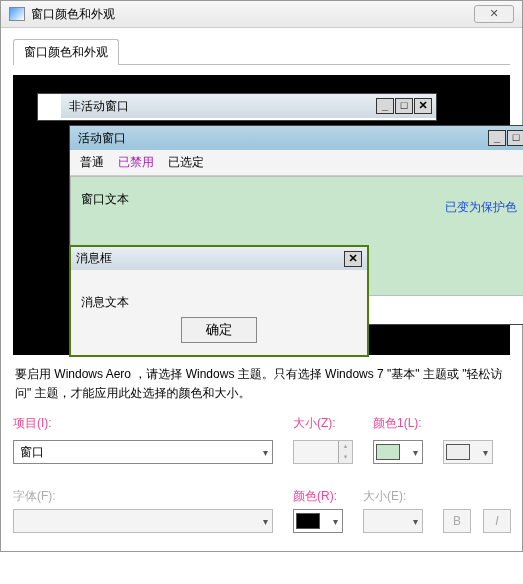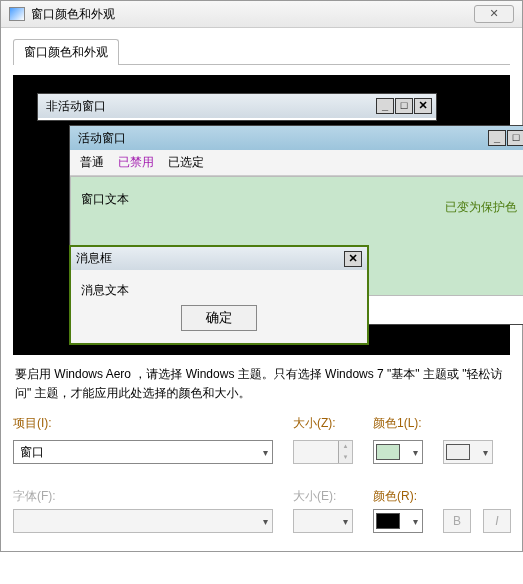--- a/index.html
+++ b/index.html
@@ -10,40 +10,40 @@
 .titlebar .title { flex:1; }
 .titlebar .close { width: 40px; height: 18px; border:1px solid #aaa; border-radius:3px; background:#f0f0f0; text-align:center; line-height:14px; font-size:11px; color:#555;}
 .content { padding: 10px 12px 14px; }
 .tab-strip { display:flex; border-bottom:1px solid #bbb; }
 .tab { padding: 4px 10px; border:1px solid #bbb; border-bottom:none; background:#fff; position:relative; top:1px; border-radius:3px 3px 0 0;}
 .preview { background:#000; padding: 18px 24px 14px; margin-top: 10px; position:relative; height: 280px;}
 .win { position:absolute; background:#fff; border:1px solid #444; }
 .win-title { display:flex; align-items:center; padding:2px 4px; }
 .win-title span:first-child { flex:1; padding-left:4px;}
 .wbtn { width:18px; height:16px; border:1px solid #333; background:#d8d8d8; margin-left:1px; text-align:center; line-height:12px; font-size:11px; font-weight:bold;}
-.inactive { left:24px; top:18px; width:400px; height:28px; }
+.inactive { left:24px; top:18px; width:400px; height:28px;padding-left:23px; }
 .inactive .win-title { background: linear-gradient(#e8eef3,#d0dae3); height:24px;}
 .active { left:56px; top:50px; width:480px; height:200px;}
 .active .win-title { background: linear-gradient(#b8d6e8,#9cc4dc); height:24px;}
 .menubar { display:flex; gap:14px; padding:4px 10px; background:#f4f4f4; border-bottom:1px solid #ccc;}
 .menubar .disabled { color:#a21caf; }
 .body-area { background:#c8e6cc; height:120px; padding:14px 10px; position:relative; border:1px solid #bbb;}
-.protect-text { position:absolute; right:30px; top:22px; color:#4d7c0f; font-size:12px;}
+.protect-text { position:absolute; right:30px; top:22px; color:#1d4ed8; font-size:12px;}
 .scrollbar { position:absolute; right:0; top:0; bottom:0; width:16px; background:#e8e8e8; border-left:1px solid #bbb;}
 .scrollbar .arrow { height:16px; background:#f4f4f4; border:1px solid #aaa; text-align:center; line-height:12px; font-size:9px;}
 .msgbox { position:absolute; left:56px; top:170px; width:300px; background:#f4f4f4; border:2px solid #4d7c0f;}
 .msg-title { display:flex; background:linear-gradient(#e8eef3,#d0dae3); padding:3px 5px; align-items:center;}
 .msg-title span:first-child { flex:1;}
-.msg-body { padding:12px 10px 10px;}
+.msg-body { padding:24px 10px 10px;}
 .msg-btn-row { text-align:center; padding:6px 0 2px;}
 .okbtn { padding:3px 24px; border:1px solid #888; background:#f0f0f0;}
 .desc { margin:10px 2px 12px; line-height:1.6; }
 .form-row { display:flex; align-items:flex-end; gap:10px; margin-bottom:4px;}
 .col { display:flex; flex-direction:column; }
-.col label { margin-bottom:4px; color:#a16207;}
+.col label { margin-bottom:4px; color:#ec4899;}
 .col.disabled label { color:#aaa;}
 .combo, .num, .colorbtn, .sqbtn { height:24px; border:1px solid #888; background:#fff; display:flex; align-items:center; position:relative;}
 .combo { padding:0 28px 0 6px;}
 .combo::after, .num::after, .colorbtn::after { content:"▾"; position:absolute; right:4px; font-size:10px; color:#555;}
 .combo.wide { width:260px;}
 .combo.font { width:260px;}
 .num { width:60px; padding:0 28px 0 6px;}
 .num .spin { position:absolute; right:0; top:0; bottom:0; width:14px; border-left:1px solid #aaa; display:flex; flex-direction:column;}
 .num .spin div{ flex:1; font-size:7px; text-align:center; line-height:9px; background:#eee;}
 .num::after{ content:"";}
@@ -153,30 +153,30 @@
       </div>
     </div>
 
     <div class="form-row" style="margin-top:24px">
       <div class="col disabled" style="flex:0 0 270px">
         <label>字体(F):</label>
         <div class="combo font">
             <span></span>
           </div>
       </div>
+      <div class="col" style="flex:0 0 60px">
+        <label>颜色(R):</label>
+        <div class="colorbtn">
+            <div class="swatch" style="background:#000000"></div>
+          </div>
+      </div>
       <div class="col disabled" style="flex:0 0 70px">
         <label>大小(E):</label>
         <div class="combo" style="width:60px">
             <span></span>
-          </div>
-      </div>
-      <div class="col" style="flex:0 0 60px">
-        <label>颜色(R):</label>
-        <div class="colorbtn">
-            <div class="swatch" style="background:#000000"></div>
           </div>
       </div>
       <div class="col disabled" style="flex:0 0 30px">
         <label>&nbsp;</label>
         <div class="sqbtn">B</div>
       </div>
       <div class="col disabled" style="flex:0 0 30px">
         <label>&nbsp;</label>
         <div class="sqbtn" style="font-style:italic">I</div>
       </div>

